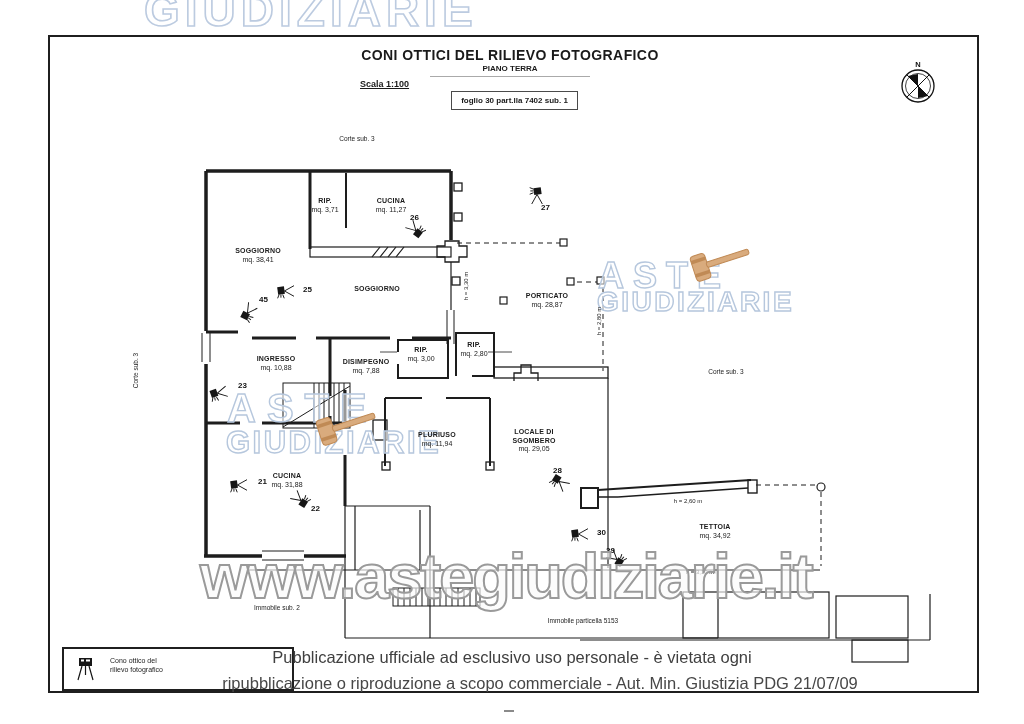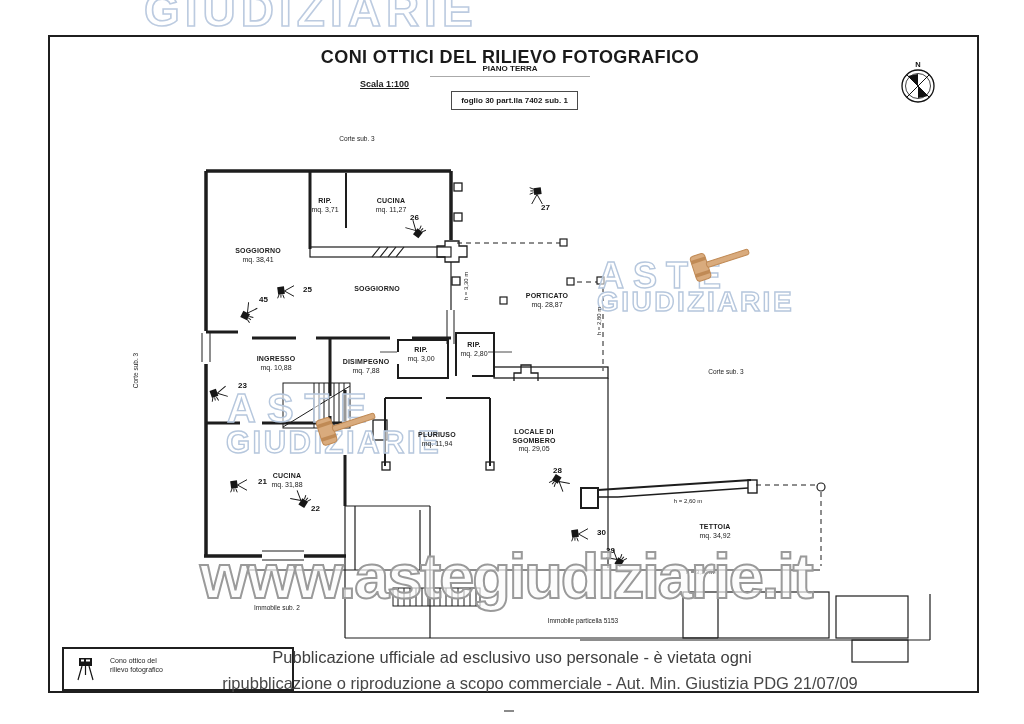--- a/index.html
+++ b/index.html
@@ -1,21 +1,21 @@
 <!DOCTYPE html>
 <html><head>
 <meta charset="utf-8">
 <style>
   html,body{margin:0;padding:0;background:#ffffff;}
   .page{position:relative;width:992px;height:724px;background:#fff;overflow:hidden;
         font-family:"Liberation Sans",sans-serif;color:#1a1a1a;}
   .abs{position:absolute;}
   .frame{position:absolute;left:48px;top:35px;width:927px;height:654px;border:2px solid #1f1f1f;}
   
-  .title{left:260px;top:47px;width:500px;text-align:center;font-size:18px;font-weight:bold;letter-spacing:.4px;}
+  .title{left:260px;top:47px;width:500px;text-align:center;font-size:14px;font-weight:bold;letter-spacing:.4px;}
   .subtitle{left:360px;top:64px;width:300px;text-align:center;font-size:8px;font-weight:bold;}
   .hdr-line{left:430px;top:76px;width:160px;border-top:1px solid #aaa;height:0;}
   .scale{left:360px;top:79px;width:300px;font-size:9px;font-weight:bold;text-decoration:underline;}
   .sheet-box{left:451px;top:91px;width:125px;height:17px;border:1px solid #4a4a4a;
              font-size:8px;font-weight:bold;text-align:center;line-height:17px;}
   
   .wm-blue{font-weight:bold;color:rgba(255,255,255,.55);-webkit-text-stroke:1.4px #b6c7dd;white-space:nowrap;line-height:1;}
   .top-logo{left:144px;top:-17px;font-size:46px;letter-spacing:5px;font-weight:bold;
             color:rgba(255,255,255,.5);-webkit-text-stroke:1.6px #bccbe0;white-space:nowrap;}
   .wm-aste1{left:598px;top:258px;font-size:36px;letter-spacing:9px;}

